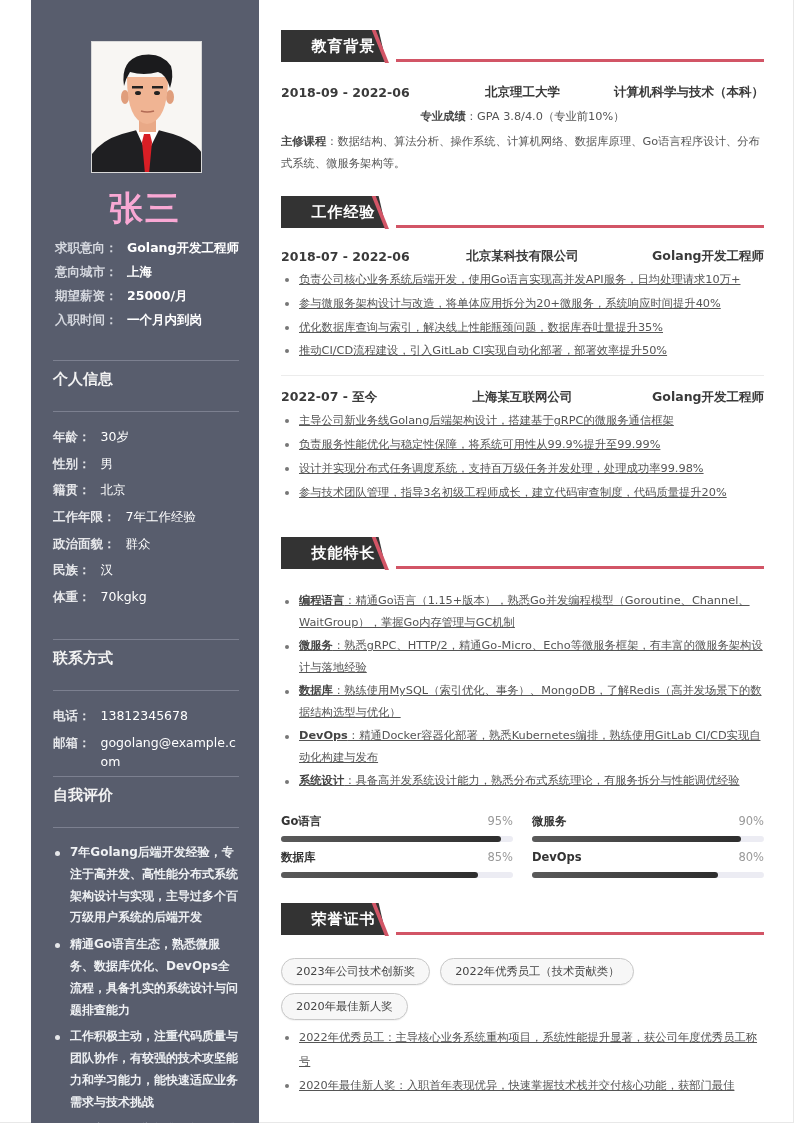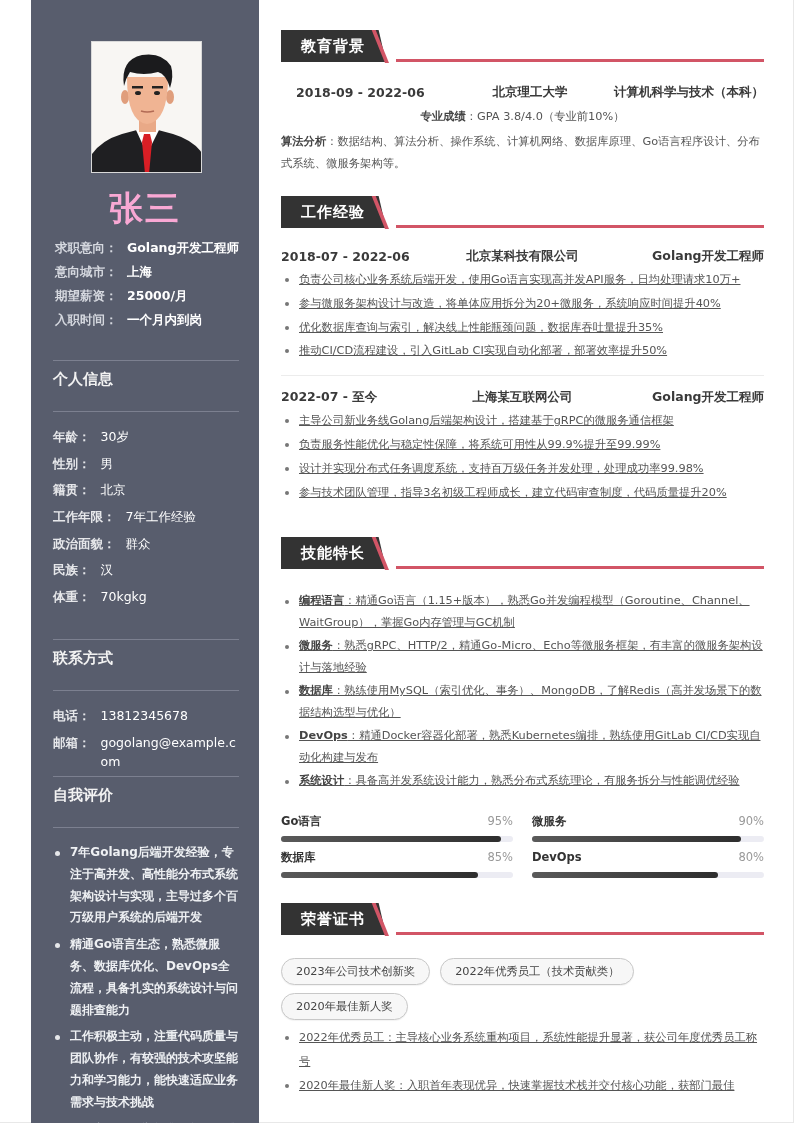--- a/index.html
+++ b/index.html
@@ -24,21 +24,21 @@
   .info-row .k { color: #e6e7ea; font-weight: bold; white-space: nowrap; margin-right: 10px; }
   .info-row .v { color: #ffffff; word-break: break-all; }
 
   .eval-list { list-style: none; margin-top: 14px; padding-left: 0; }
   .eval-list li { position: relative; padding-left: 17px; font-size: 12px; font-weight: bold; line-height: 21.8px; color: #eef0f3; margin-bottom: 5px; }
   .eval-list li::before { content: ""; position: absolute; left: 2px; top: 9px; width: 5px; height: 5px; border-radius: 50%; background: #e6e7ea; }
 
   
   .main { position: absolute; left: 281px; top: 0; width: 483px; }
   .sec-head { position: relative; height: 34px; width: 483px; }
-  .sec-head .label { position: absolute; left: 0; top: 0; height: 32px; width: 105px; background: #333333; color: #fff; font-size: 15px; font-weight: bold; line-height: 32px; padding-left: 20px; letter-spacing: 1px; clip-path: polygon(0 0, 93% 0, 100% 100%, 0 100%); }
+  .sec-head .label { position: absolute; left: 0; top: 0; height: 32px; width: 105px; background: #333333; color: #fff; font-size: 15px; font-weight: bold; line-height: 32px; padding-left: 20px; letter-spacing: 1px; clip-path: polygon(0 0, 93% 0, 100% 100%, 0 100%); text-align: center; }
   .sec-head .slash { position: absolute; left: 104px; top: 0; width: 4px; height: 33px; background: #d25566; transform: skewX(22deg); transform-origin: bottom left; }
   .sec-head .rule { position: absolute; left: 115px; right: 0; top: 29px; height: 3px; background: #d25566; }
 
   .row3 { display: flex; justify-content: space-between; align-items: center; font-size: 12.5px; font-weight: bold; color: #3a3a3a; height: 22px; }
   .row3 .c1 { width: 170px; }
   .row3 .c2 { flex: 1; text-align: center; }
   .row3 .c3 { width: 170px; text-align: right; }
 
   .para { font-size: 11.3px; line-height: 22px; color: #555; }
   .para b { color: #444; font-weight: bold; }
@@ -177,27 +177,27 @@
   </aside>
 
   <main class="main">
 
     <section style="position:absolute; top:30px; width:483px;">
       <div class="sec-head">
         <div class="label">教育背景</div>
         <div class="slash"></div>
         <div class="rule"></div>
       </div>
-      <div class="row3" style="margin-top:17px;margin-left:15px;">
+      <div class="row3" style="margin-top:17px;">
         <span class="c1">2018-09 - 2022-06</span>
         <span class="c2">北京理工大学</span>
         <span class="c3">计算机科学与技术（本科）</span>
       </div>
       <div class="para" style="margin-top:3px;text-align:center;"><b>专业成绩</b><span>：GPA 3.8/4.0（专业前10%）</span></div>
-      <div class="para" style="margin-top:3px;"><b>算法分析</b><span>：数据结构、算法分析、操作系统、计算机网络、数据库原理、Go语言程序设计、分布式系统、微服务架构等。</span></div>
+      <div class="para" style="margin-top:3px;"><b>主修课程</b><span>：数据结构、算法分析、操作系统、计算机网络、数据库原理、Go语言程序设计、分布式系统、微服务架构等。</span></div>
     </section>
 
     <section style="position:absolute; top:196px; width:483px;">
       <div class="sec-head">
         <div class="label">工作经验</div>
         <div class="slash"></div>
         <div class="rule"></div>
       </div>
 
       <div class="row3" style="margin-top:15px;">

